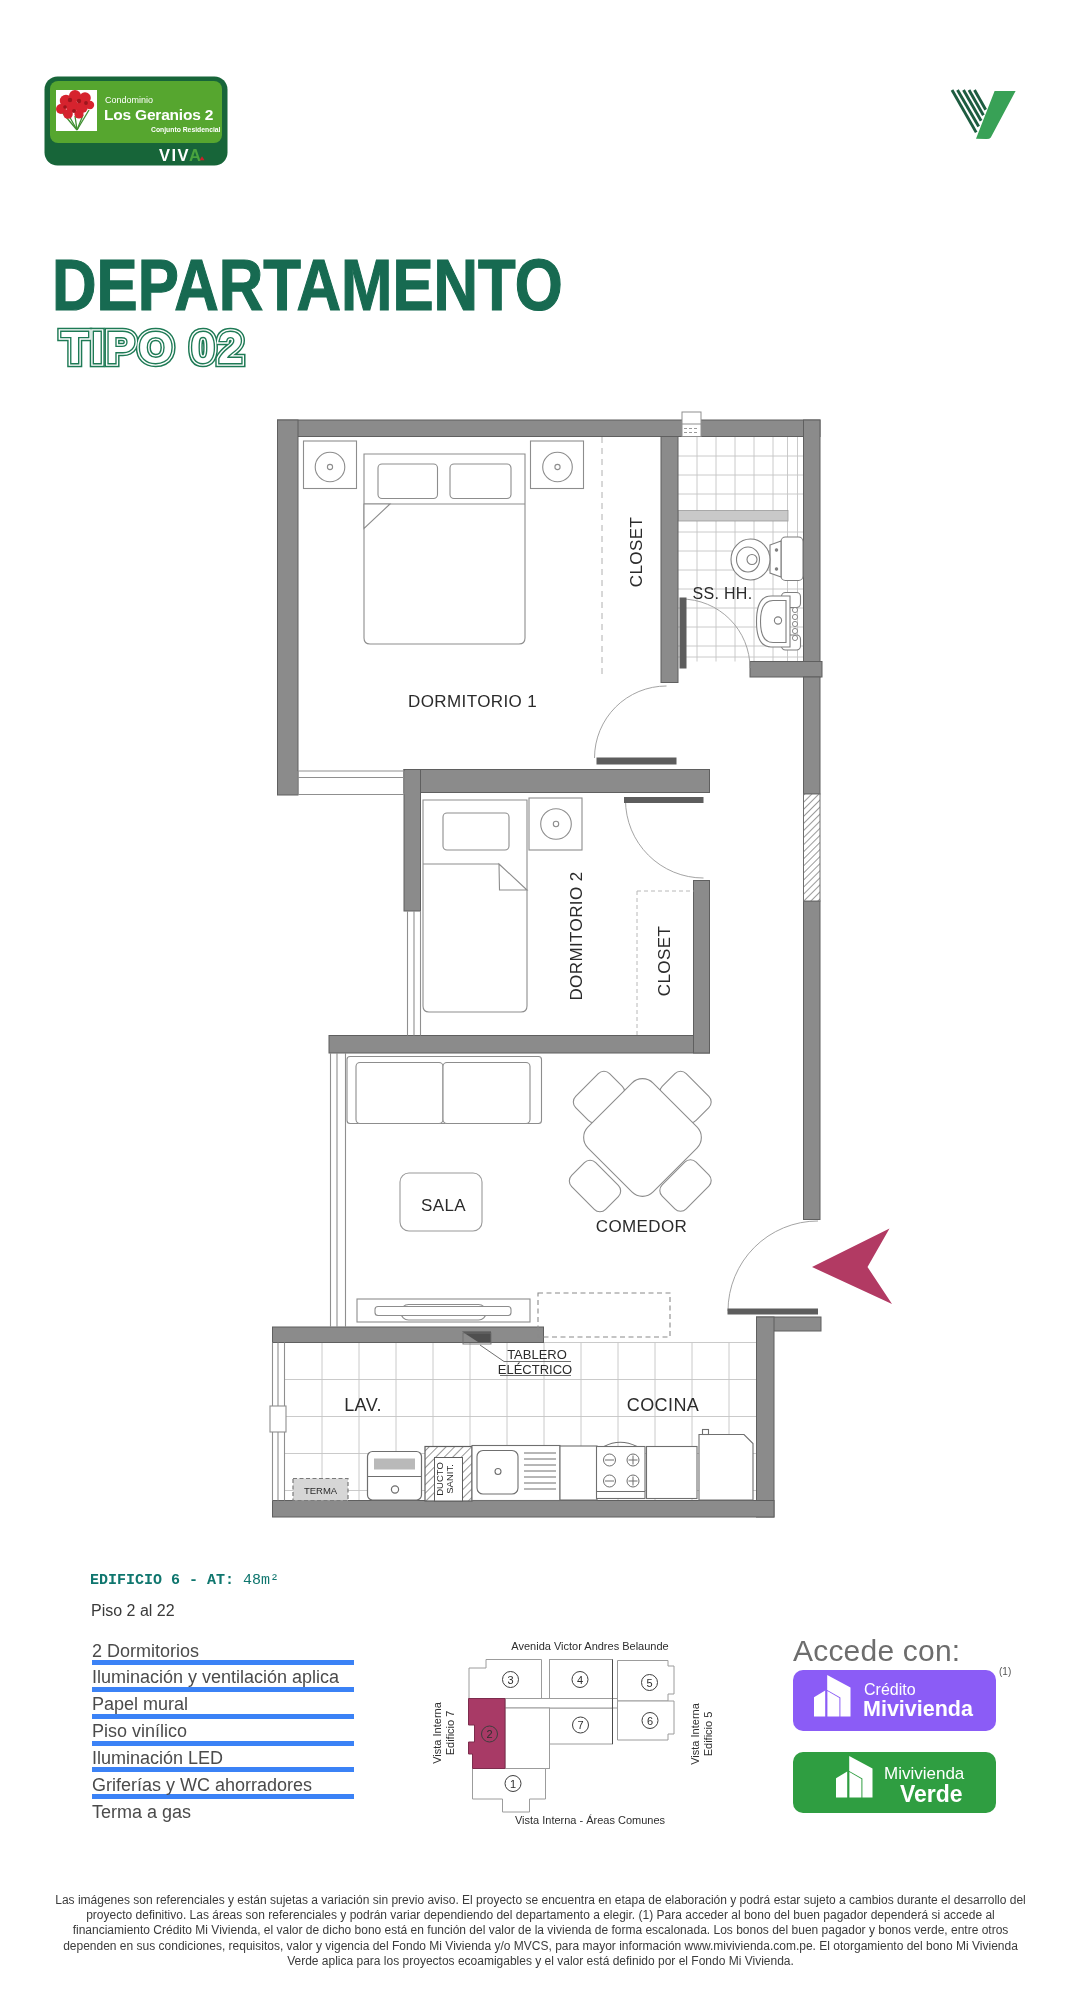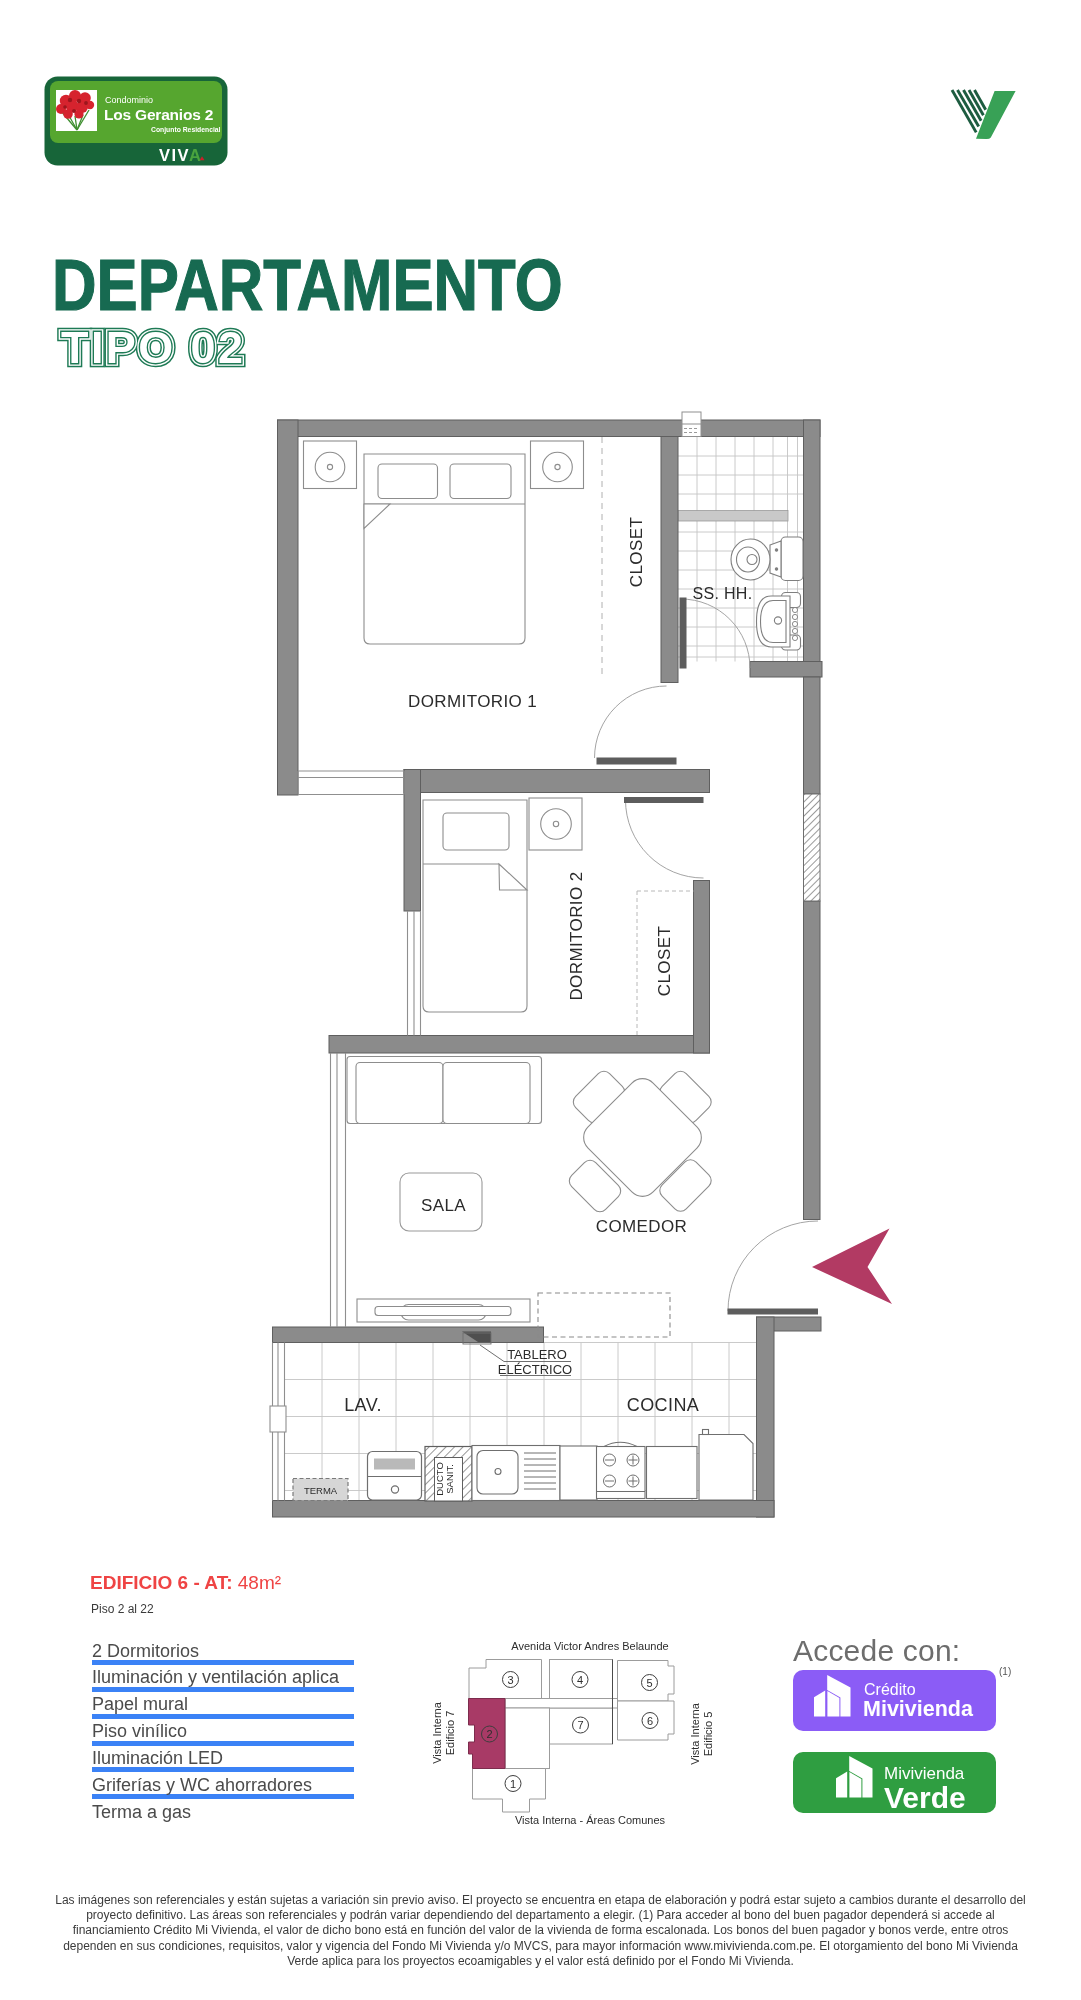--- a/index.html
+++ b/index.html
@@ -7,23 +7,23 @@
        font-family:"Liberation Sans", sans-serif;overflow:hidden;}
   .abs{position:absolute;}
   #title{left:52px;top:243px;font-size:73px;font-weight:bold;color:#176a51;
          letter-spacing:0px;-webkit-text-stroke:1.2px #176a51;
          transform:scaleX(0.845);transform-origin:0 0;}
   #accede{left:793px;top:1634px;font-size:30px;color:#6d6d6d;letter-spacing:0.2px;}
   .btn{border-radius:10px;width:203px;height:61px;}
   #btnblue{left:793px;top:1670px;background:#8b5cf6;}
   #btngreen{left:793px;top:1752px;background:#2f9e41;}
   #sup1{left:999px;top:1666px;font-size:10px;color:#555;}
-  #edifhead{left:90px;top:1572px;font-size:19px;color:#ef4444;}
+  #edifhead{left:90px;top:1572px;font-size:15px;color:#0f766e;font-family:Liberation Mono, monospace;}
   #edifhead b{font-weight:bold;}
-  #piso{left:91px;top:1602px;font-size:12px;color:#3a3a3a;}
+  #piso{left:91px;top:1602px;font-size:16px;color:#3a3a3a;}
   #feats{left:92px;top:1638px;width:262px;font-size:18px;color:#4b4b4b;
          letter-spacing:0px;white-space:nowrap;}
   .feat{height:26.9px;box-sizing:border-box;padding-top:2.5px;border-bottom:5px solid #3b82f6;}
   .feat:last-child{border-bottom:none;}
   #footer{left:40px;top:1893px;width:1001px;text-align:center;font-size:12px;
           line-height:15.2px;color:#3b3b3b;}
   .btxt{position:absolute;color:#fff;}
 </style>
 </head>
 <body>
@@ -525,16 +525,16 @@
 </div>
 <div class="abs" id="sup1">(1)</div>
 
 <div class="abs btn" id="btngreen">
   <svg style="position:absolute;left:42px;top:4px" width="39" height="42" viewBox="0 0 37 42">
     <path d="M13.2 0 L36.5 12.5 L36.5 41.5 L26.4 41.5 L26.4 22.4 L13.2 14.9 Z" fill="#fff"></path>
     <path d="M13.4 16.1 L25.4 23 L25.4 41.5 L13.4 41.5 Z" fill="#fff"></path>
     <path d="M0 22.3 L11.2 15.4 L11.2 41.5 L0 41.5 Z" fill="#fff"></path>
   </svg>
   <div class="btxt" style="left:91px;top:12px;font-size:17px">Mivivienda</div>
-  <div class="btxt" style="left:91px;top:29px;font-size:30px;font-weight:bold">Verde</div>
+  <div class="btxt" style="left:107px;top:29px;font-size:23px;font-weight:bold">Verde</div>
 </div>
 
 <div class="abs" id="footer">Las imágenes son referenciales y están sujetas a variación sin previo aviso. El proyecto se encuentra en etapa de elaboración y podrá estar sujeto a cambios durante el desarrollo del<br>proyecto definitivo. Las áreas son referenciales y podrán variar dependiendo del departamento a elegir. (1) Para acceder al bono del buen pagador dependerá si accede al<br>financiamiento Crédito Mi Vivienda, el valor de dicho bono está en función del valor de la vivienda de forma escalonada. Los bonos del buen pagador y bonos verde, entre otros<br>dependen en sus condiciones, requisitos, valor y vigencia del Fondo Mi Vivienda y/o MVCS, para mayor información www.mivivienda.com.pe. El otorgamiento del bono Mi Vivienda<br>Verde aplica para los proyectos ecoamigables y el valor está definido por el Fondo Mi Vivienda.</div>
 
 </body></html>

